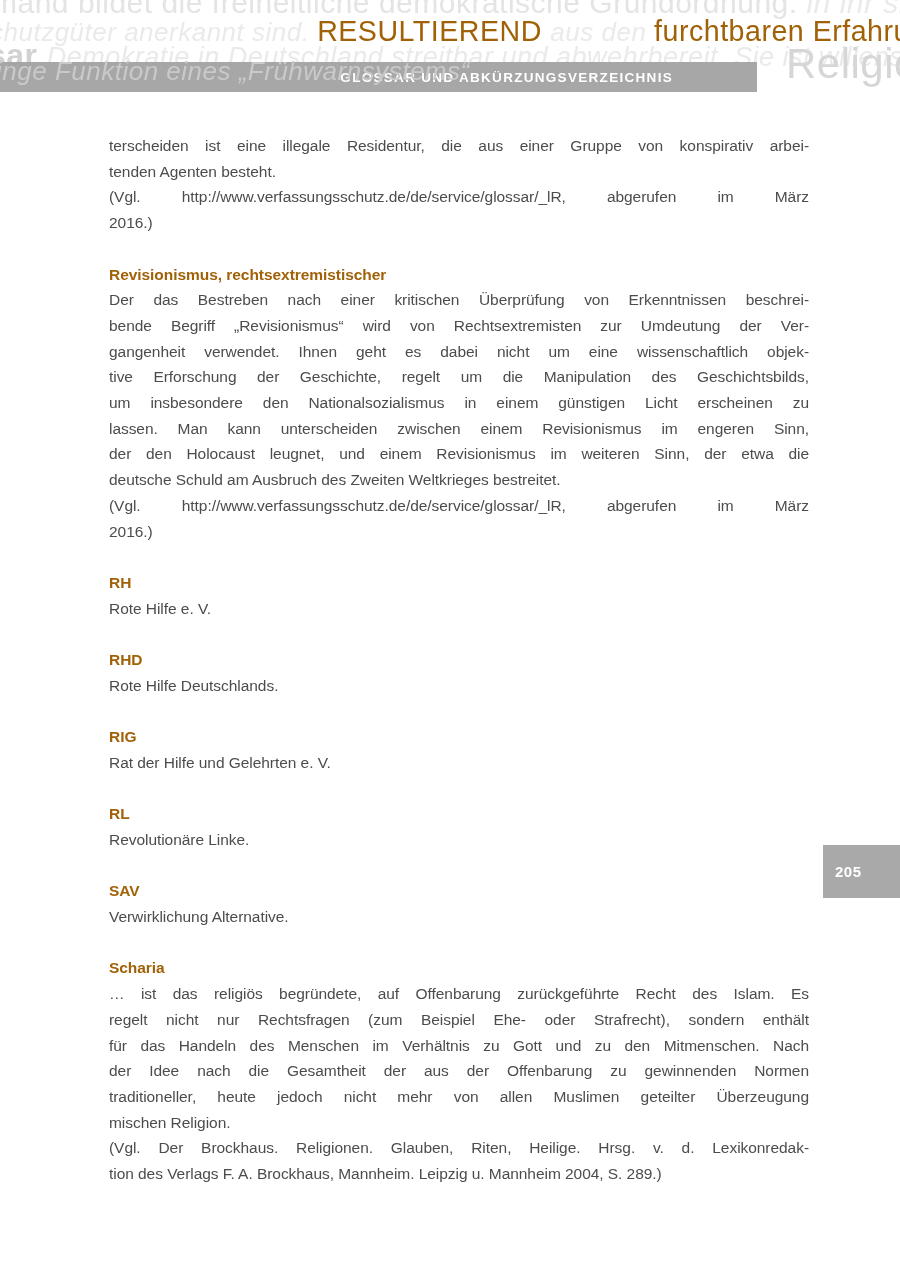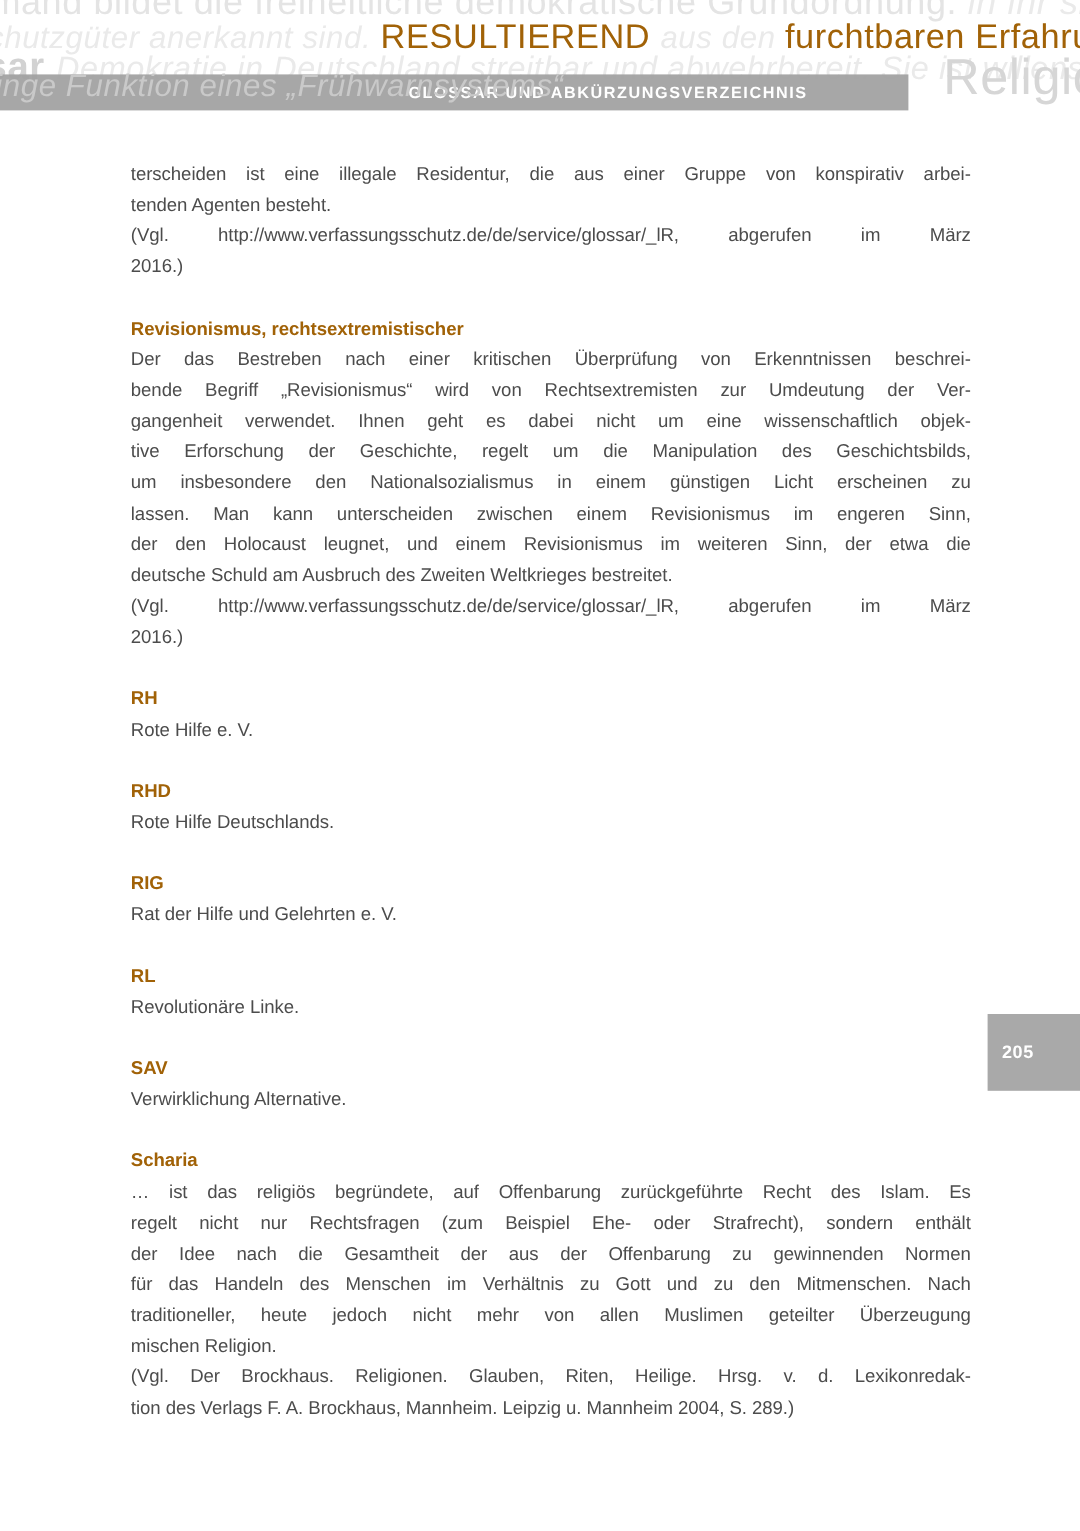--- a/index.html
+++ b/index.html
@@ -78,21 +78,21 @@
     text-align-last: justify;
   }
   .tline-last { text-align-last: left; }
 
   
   .page-number-box {
     position: absolute;
     top: 845px;
     left: 823px;
     width: 77px;
-    height: 64px;
+    height: 53px;
     background: #a9a9a9;
     z-index: 2;
     display: flex;
     align-items: center;
   }
   .page-number {
     color: #ffffff;
     font-size: 15px;
     font-weight: 700;
     padding-left: 12px;
@@ -178,22 +178,22 @@
       <div class="body">
           <div class="tline tline-last">Verwirklichung Alternative.</div>
         </div>
     </section>
 
     <section class="entry">
       <h3 class="term">Scharia</h3>
       <div class="body">
           <div class="tline">… ist das religiös begründete, auf Offenbarung zurückgeführte Recht des Islam. Es</div>
           <div class="tline">regelt nicht nur Rechtsfragen (zum Beispiel Ehe- oder Strafrecht), sondern enthält</div>
+          <div class="tline">für das Handeln des Menschen im Verhältnis zu Gott und zu den Mitmenschen. Nach</div>
           <div class="tline">der Idee nach die Gesamtheit der aus der Offenbarung zu gewinnenden Normen</div>
-          <div class="tline">für das Handeln des Menschen im Verhältnis zu Gott und zu den Mitmenschen. Nach</div>
           <div class="tline">traditioneller, heute jedoch nicht mehr von allen Muslimen geteilter Überzeugung</div>
           <div class="tline tline-last">mischen Religion.</div>
         </div>
       <div class="body">
           <div class="tline">(Vgl. Der Brockhaus. Religionen. Glauben, Riten, Heilige. Hrsg. v. d. Lexikonredak-</div>
           <div class="tline tline-last">tion des Verlags F. A. Brockhaus, Mannheim. Leipzig u. Mannheim 2004, S. 289.)</div>
         </div>
     </section>
 
   </div>

